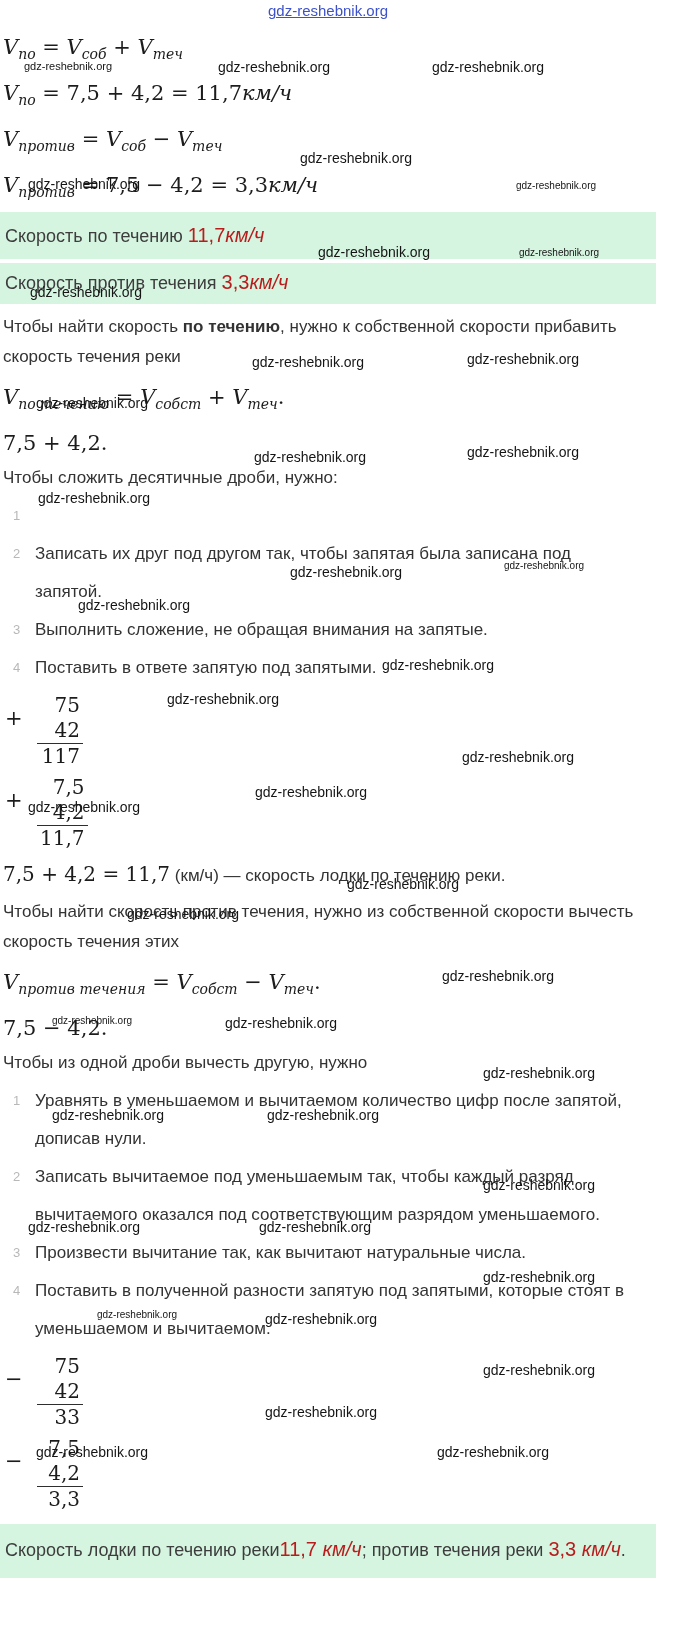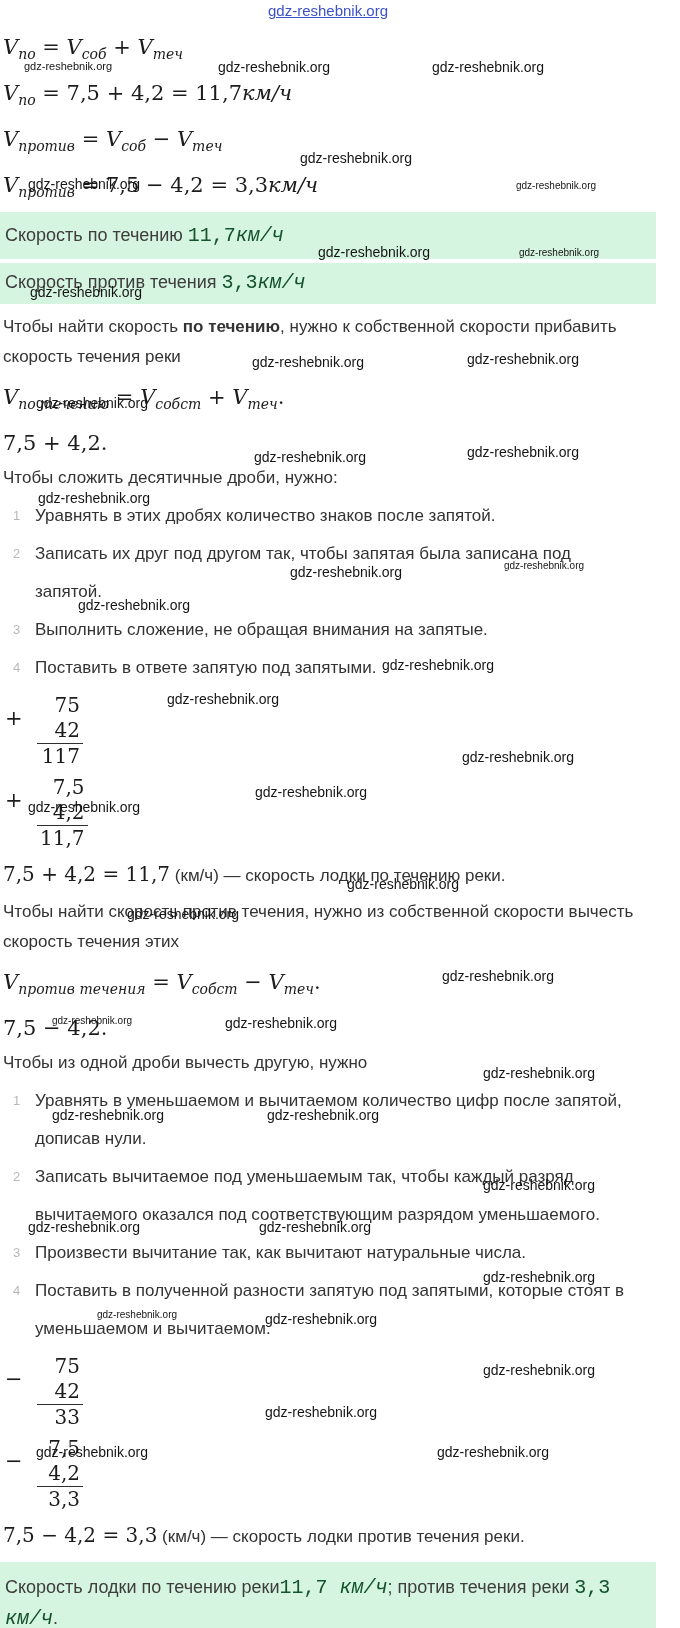--- a/index.html
+++ b/index.html
@@ -9,21 +9,21 @@
   .header-row { text-align:center; padding:2px 0 2px; }
   .top-link { font-size:15px; color:#3d52c9; text-decoration:underline; cursor:pointer; }
   .math { font-family:"DejaVu Serif","Liberation Serif",serif; font-style:normal; font-size:21px; color:#1c1c1c; }
   .f { margin:11px 0 0 3px; line-height:28px; }
   .mit { font-style:italic; }
   .msub { font-size:14px; vertical-align:-5px; }
   .hl-box { background:#d6f5e0; padding:12px 8px 12px 5px; margin-top:6px; }
   .hl-box2 { padding:8px 0 10px 5px; margin-top:4px; }
   .hl-final { padding:10px 8px 12px 5px; margin-top:12px; line-height:30px; }
   .hl-label { font-size:18px; font-weight:normal; color:#3d3d3d; }
-  .hl-value { font-family:Liberation Mono, monospace; font-size:20px; color:#14532d; }
+  .hl-value { font-family:Liberation Sans, sans-serif; font-size:20px; color:#b91c1c; }
   .para { font-size:17px; line-height:30px; color:#333333; max-width:648px; margin:8px 0 0 3px; }
   .intro { font-size:17px; line-height:26px; color:#333333; margin:8px 0 0 3px; }
   .steps { margin-top:6px; }
   .step { display:flex; align-items:flex-start; }
   .step-num { flex:none; width:22px; margin-left:13px; color:#b8b8b8; font-size:13px; line-height:38px; }
   .step-text { font-size:17px; line-height:38px; color:#333333; max-width:600px; }
   .col-block { display:flex; margin:6px 0 0 5px; font-family:"DejaVu Serif","Liberation Serif",serif; font-size:20px; color:#1c1c1c; }
   .col-op { width:32px; padding-top:13px; font-size:21px; }
   .col-nums { text-align:right; min-width:46px; }
   .col-row { line-height:25px; padding:0 3px; }
@@ -57,21 +57,20 @@
 
   <p class="para"><span>Чтобы найти скорость </span><span class="bold">по течению</span><span>, нужно к собственной скорости прибавить скорость течения реки</span></p>
 
   <div class="math f"><span class="mit ">V</span><span class="mit msub">по течению</span><span class=""> = </span><span class="mit ">V</span><span class="mit msub">собст</span><span class=""> + </span><span class="mit ">V</span><span class="mit msub">теч</span><span class="">.</span></div>
   <div class="math f">7,5 + 4,2.</div>
 
   <p class="intro">Чтобы сложить десятичные дроби, нужно:</p>
   <div class="steps">
       <div class="step">
         <span class="step-num">1</span>
-        <span class="step-text">Уравнять в этих дробях количество знаков после запятой.</span>
       </div>
       <div class="step">
         <span class="step-num">2</span>
         <span class="step-text">Записать их друг под другом так, чтобы запятая была записана под запятой.</span>
       </div>
       <div class="step">
         <span class="step-num">3</span>
         <span class="step-text">Выполнить сложение, не обращая внимания на запятые.</span>
       </div>
       <div class="step">
@@ -136,21 +135,20 @@
 
   <div class="col-block">
     <span class="col-op">−</span>
     <div class="col-nums">
       <div class="col-row">7,5</div>
       <div class="col-row">4,2</div>
       <div class="col-row col-result">3,3</div>
     </div>
   </div>
 
-  <p class="result-line"><span class="math-inline">7,5 − 4,2 = 3,3</span><span> (км/ч) — скорость лодки против течения реки.</span></p>
 
   <div class="hl-box hl-final">
     <span class="hl-label">Скорость лодки по течению реки</span><span class="hl-value"><span class="">11,7</span><span class="mit "> км/ч</span></span><span class="hl-label">; против течения реки </span><span class="hl-value"><span class="">3,3</span><span class="mit "> км/ч</span></span><span class="hl-label">.</span>
   </div>
 
   <div class="wm-layer">
       <span class="wm" style="left: 24px; top: 60px; font-size: 11px;">gdz-reshebnik.org</span>
       <span class="wm" style="left: 218px; top: 59px; font-size: 14px;">gdz-reshebnik.org</span>
       <span class="wm" style="left: 432px; top: 59px; font-size: 14px;">gdz-reshebnik.org</span>
       <span class="wm" style="left: 300px; top: 150px; font-size: 14px;">gdz-reshebnik.org</span>

